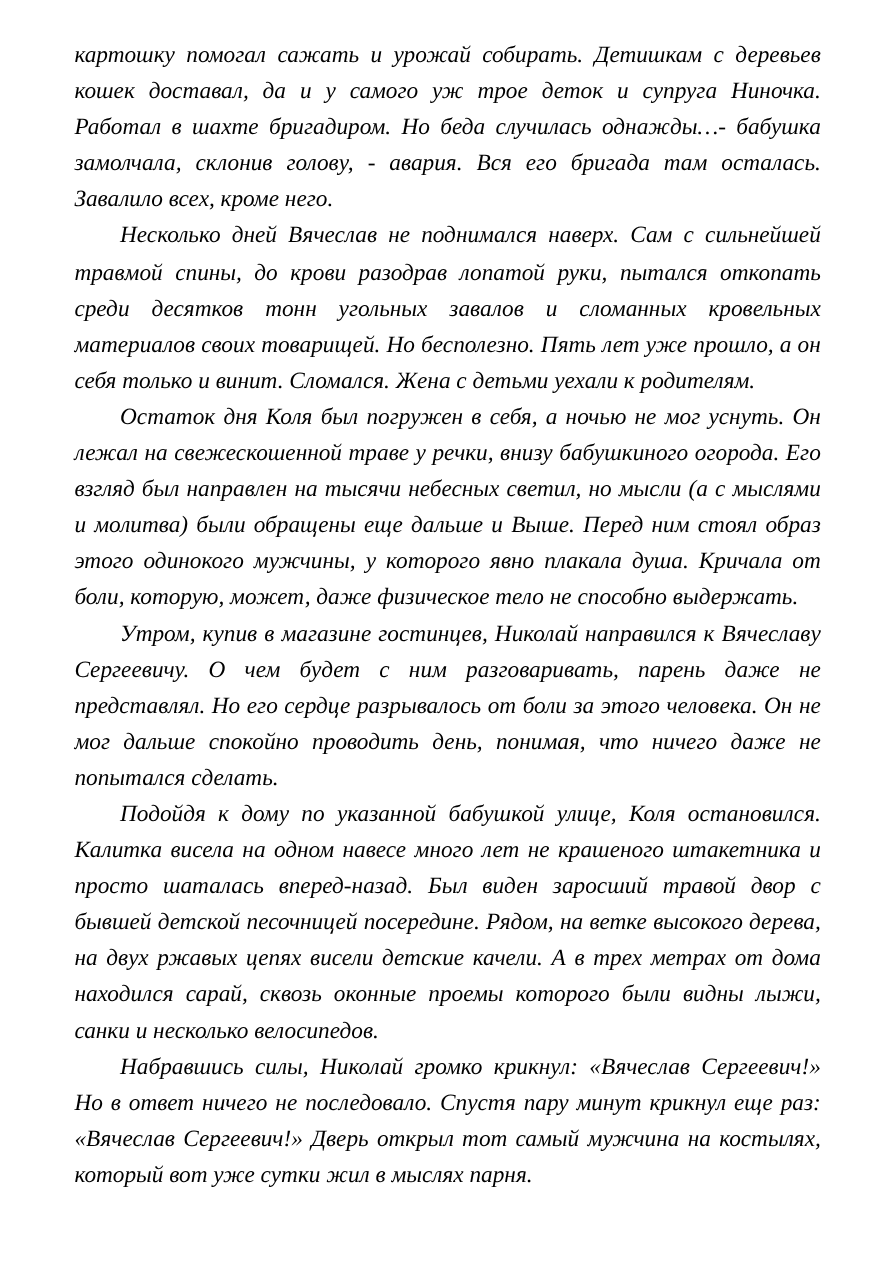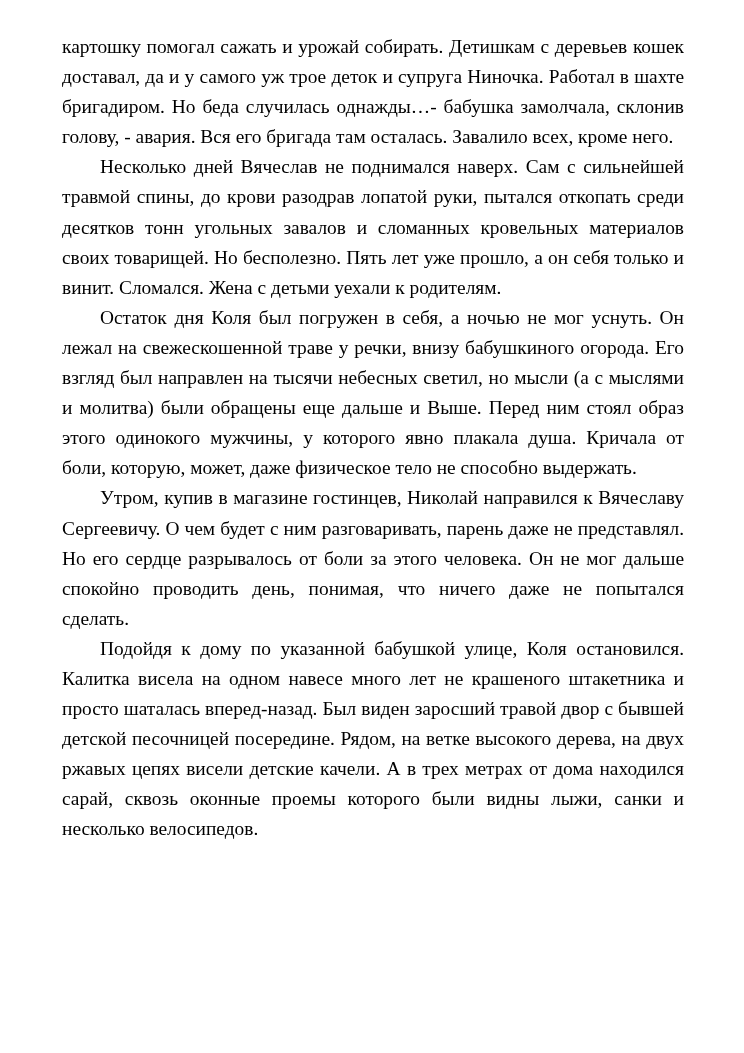--- a/index.html
+++ b/index.html
@@ -14,20 +14,21 @@
     height: 1053px;
     background: #ffffff;
     overflow: hidden;
     box-sizing: border-box;
   }
   .text-column {
     position: absolute;
     left: 62px;
     top: 32px;
     width: 622px;
+    font-style: italic;
   }
   .paragraph {
     margin: 0;
     padding: 0;
     font-family: "Liberation Serif", "DejaVu Serif", serif;
     font-size: 19.4px;
     line-height: 30.1px;
     color: #000000;
     text-align: justify;
     text-justify: inter-word;
@@ -53,17 +54,18 @@
 <body>
 
 <div class="page">
 
   <div class="text-column">
     <p class="paragraph no-indent">картошку помогал сажать и урожай собирать. Детишкам с деревьев кошек доставал, да и у самого уж трое деток и супруга Ниночка. Работал в шахте бригадиром. Но беда случилась однажды…- бабушка замолчала, склонив голову, - авария. Вся его бригада там осталась. Завалило всех, кроме него.</p>
     <p class="paragraph">Несколько дней Вячеслав не поднимался наверх. Сам с сильнейшей травмой спины, до крови разодрав лопатой руки, пытался откопать среди десятков тонн угольных завалов и сломанных кровельных материалов своих товарищей. Но бесполезно. Пять лет уже прошло, а он себя только и винит. Сломался. Жена с детьми уехали к родителям.</p>
     <p class="paragraph">Остаток дня Коля был погружен в себя, а ночью не мог уснуть. Он лежал на свежескошенной траве у речки, внизу бабушкиного огорода. Его взгляд был направлен на тысячи небесных светил, но мысли (а с мыслями и молитва) были обращены еще дальше и Выше. Перед ним стоял образ этого одинокого мужчины, у которого явно плакала душа. Кричала от боли, которую, может, даже физическое тело не способно выдержать.</p>
     <p class="paragraph">Утром, купив в магазине гостинцев, Николай направился к Вячеславу Сергеевичу. О чем будет с ним разговаривать, парень даже не представлял. Но его сердце разрывалось от боли за этого человека. Он не мог дальше спокойно проводить день, понимая, что ничего даже не попытался сделать.</p>
     <p class="paragraph">Подойдя к дому по указанной бабушкой улице, Коля остановился. Калитка висела на одном навесе много лет не крашеного штакетника и просто шаталась вперед-назад. Был виден заросший травой двор с бывшей детской песочницей посередине. Рядом, на ветке высокого дерева, на двух ржавых цепях висели детские качели. А в трех метрах от дома находился сарай, сквозь оконные проемы которого были видны лыжи, санки и несколько велосипедов.</p>
+    <p class="paragraph">Набравшись силы, Николай громко крикнул: «Вячеслав Сергеевич!» Но в ответ ничего не последовало. Спустя пару минут крикнул еще раз: «Вячеслав Сергеевич!» Дверь открыл тот самый мужчина на костылях, который вот уже сутки жил в мыслях парня.</p>
   </div>
 
   <div class="page-number">41</div>
 
 </div>
 
 </body></html>

